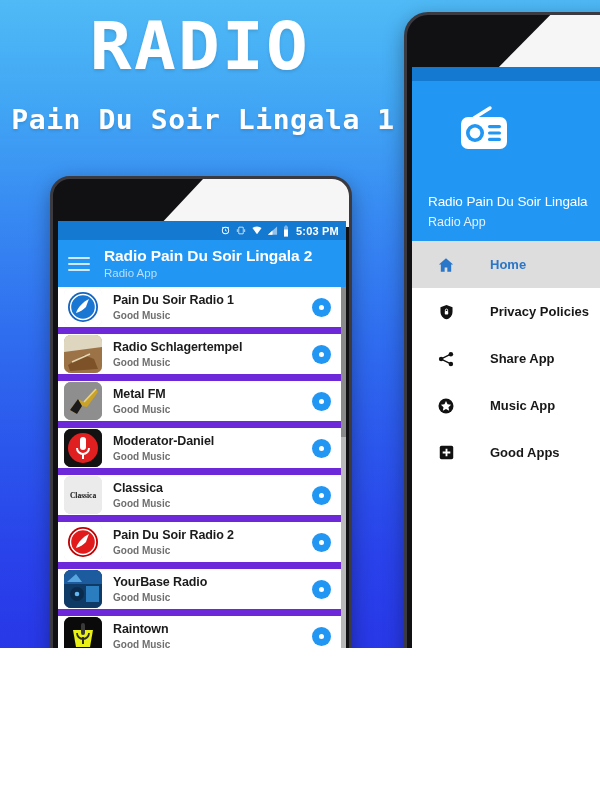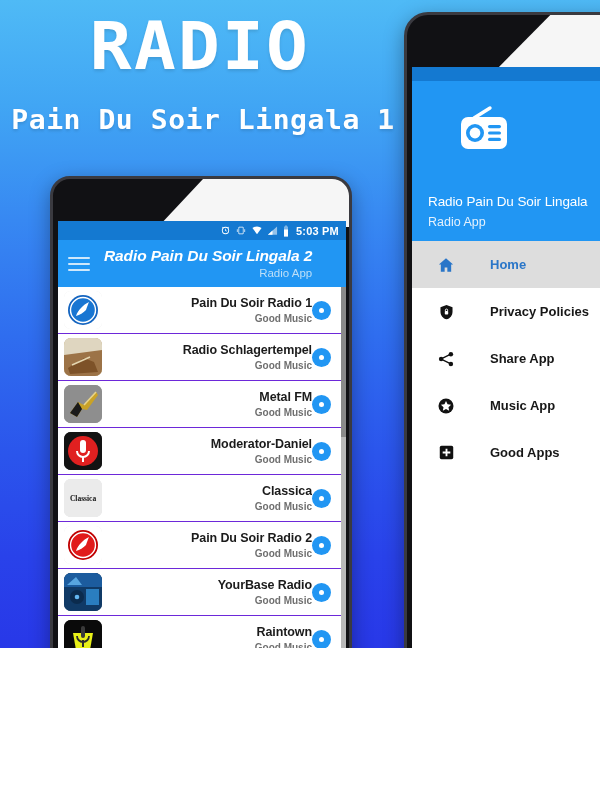--- a/index.html
+++ b/index.html
@@ -63,21 +63,20 @@
     background: #ffffff;
     overflow: hidden;
     z-index: 3;
   }
 
   
   #phone-left {
     left: 50px; top: 176px;
     width: 302px; height: 590px;
     border-radius: 20px;
-    text-align: right;
   }
   #phone-left .bezel-wedge {
     left: 105px; top: -6px; width: 230px; height: 54px;
     clip-path: polygon(22% 0%, 100% 0%, 100% 100%, 0% 100%);
   }
   #phone-left .screen {
     left: 5px; top: 42px; width: 288px; height: 487px;
   }
 
   
@@ -106,32 +105,31 @@
     display: flex; flex-direction: column; gap: 4px;
     flex: 0 0 auto;
   }
   .hamburger span {
     display: block; height: 2px; background: #cfe8fb; border-radius: 1px;
   }
   .appbar-texts { display: flex; flex-direction: column; line-height: 1.05; }
   .appbar-title {
     color: #ffffff; font-size: 15.5px; font-weight: 700;
     letter-spacing: -0.1px;
-    font-style: italic;
   }
   .appbar-sub {
     color: #bddff8; font-size: 11.5px; font-weight: 400; margin-top: 3px;
   }
 
   
   .list-wrap { position: relative; height: 421px; background: #fff; overflow: hidden; }
   .station {
     display: flex; align-items: center;
     height: 47px;
-    border-bottom: 1px solid #6d28d9;
+    border-bottom: 7px solid #6d28d9;
     padding: 0 4px 0 6px;
     background: #ffffff;
   }
   .thumb {
     width: 38px; height: 38px; flex: 0 0 38px;
     border-radius: 7px; overflow: hidden;
     position: relative;
     display: flex; align-items: center; justify-content: center;
     background: #dcdcdc;
   }

